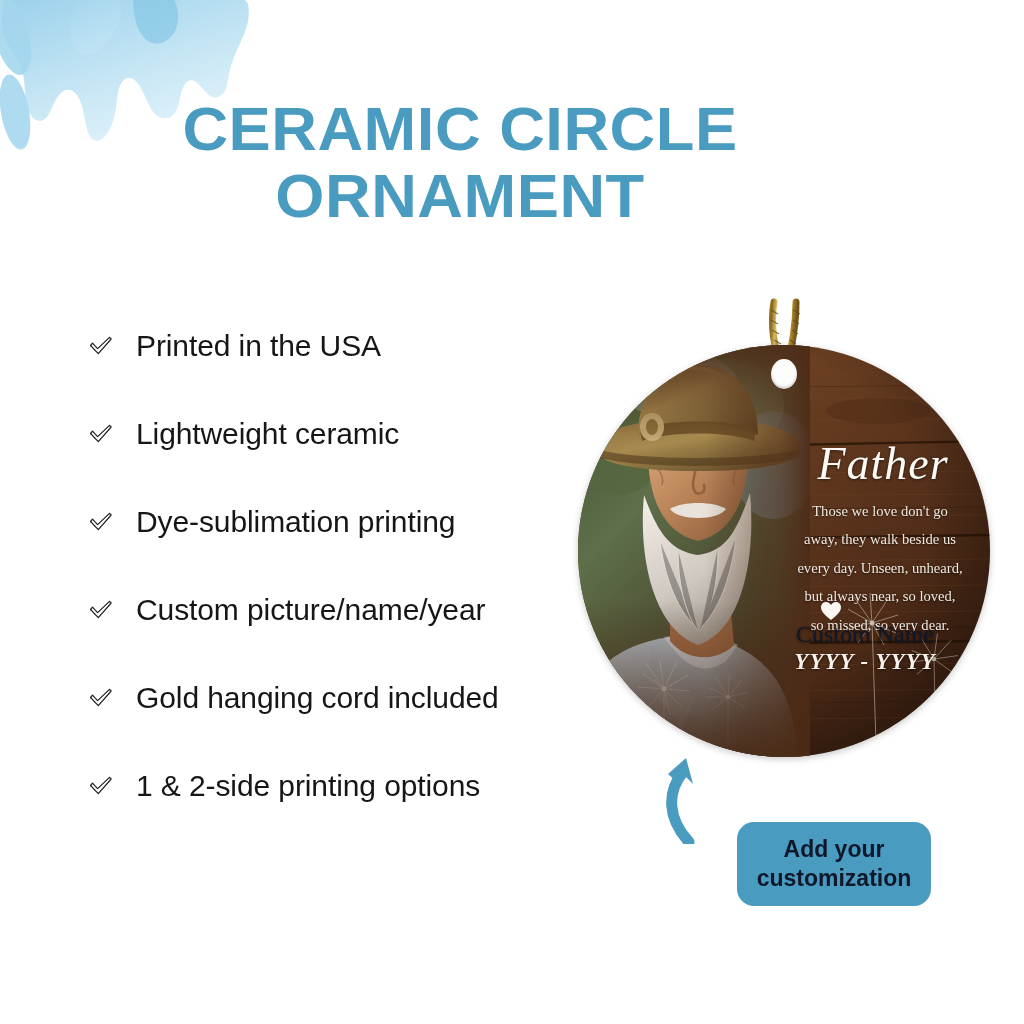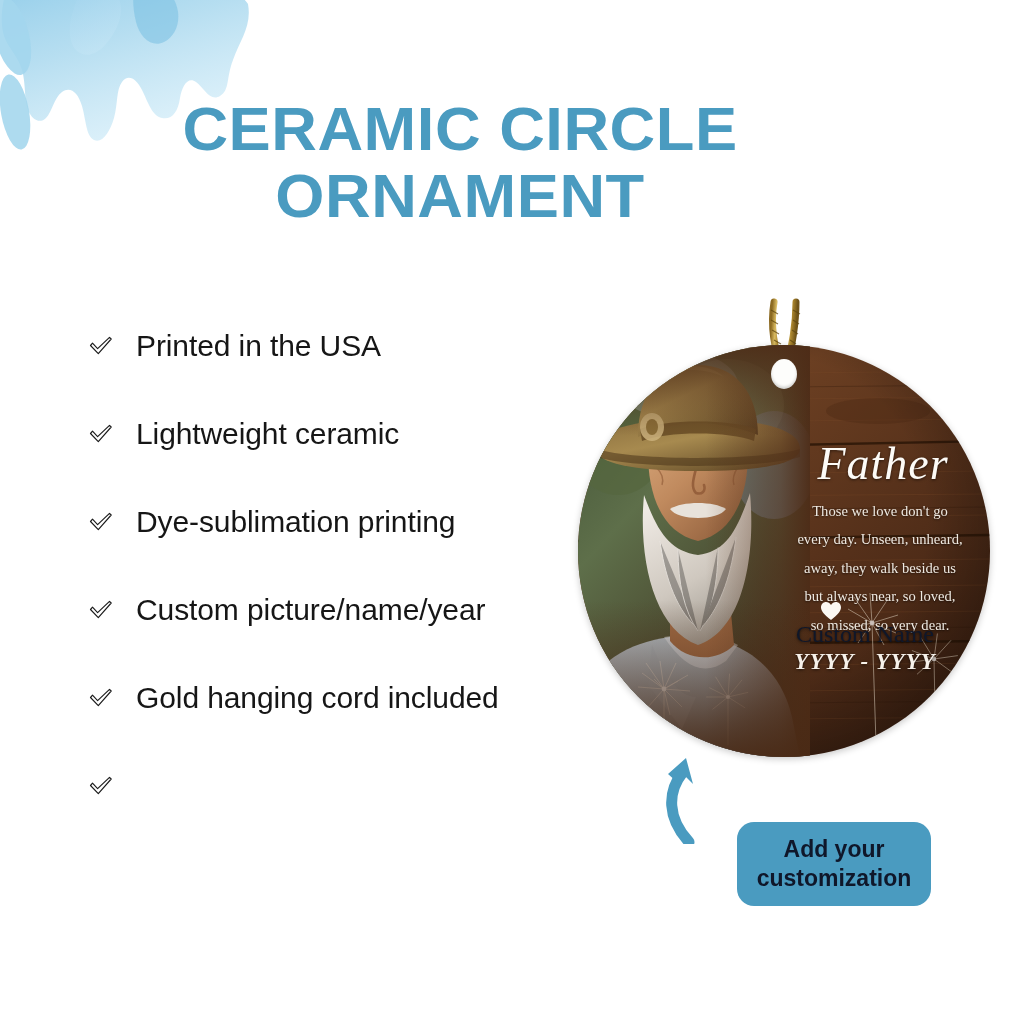--- a/index.html
+++ b/index.html
@@ -191,20 +191,21 @@
       <svg class="chk" viewBox="0 0 26 26">
         <path d="M2.5,12.5 L4.5,10.2 L9.6,15.6 L21.5,4.3 L23.2,6.0 L10.3,20.6 Z" fill="none" stroke="#1b1b1b" stroke-width="1.15" stroke-linejoin="round"></path>
       </svg>
       <span class="ftext">Gold hanging cord included</span>
     </div>
 
     <div class="feature">
       <svg class="chk" viewBox="0 0 26 26">
         <path d="M2.5,12.5 L4.5,10.2 L9.6,15.6 L21.5,4.3 L23.2,6.0 L10.3,20.6 Z" fill="none" stroke="#1b1b1b" stroke-width="1.15" stroke-linejoin="round"></path>
       </svg>
+      <span class="ftext">1 &amp; 2-side printing options</span>
     </div>
 
 
   </div>
 
   <div class="ornament-wrap">
 
     <svg class="cord" viewBox="0 0 92 100">
       <defs>
         <linearGradient id="gold" x1="0" y1="0" x2="1" y2="0.4">
@@ -444,22 +445,22 @@
         </g>
       </svg>
 
       <div class="hole"></div>
 
       <div class="orn-text">
         <div class="script">Father</div>
 
         <div class="poem">
           <div>Those we love don't go</div>
+          <div>away, they walk beside us</div>
           <div>every day. Unseen, unheard,</div>
-          <div>away, they walk beside us</div>
           <div>but always near, so loved,</div>
           <div>so missed, so very dear.</div>
         </div>
 
         <svg class="heart" viewBox="0 0 22 20">
           <path d="M11,19 C4,13.5 1,10 1,6.3 C1,3.2 3.3,1 6.1,1 C8,1 9.9,2.1 11,4
                    C12.1,2.1 14,1 15.9,1 C18.7,1 21,3.2 21,6.3 C21,10 18,13.5 11,19 Z" fill="#fbf8f3"></path>
         </svg>
 
         <div class="cname">Custom Name</div>

